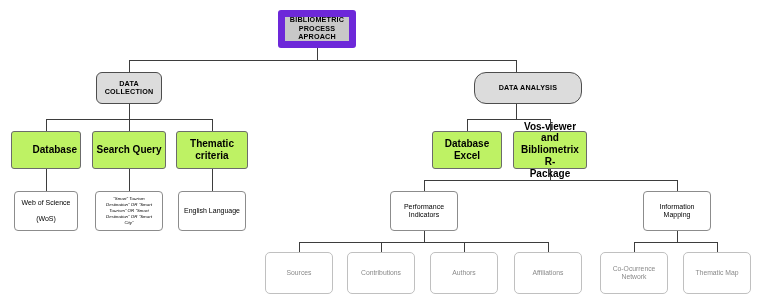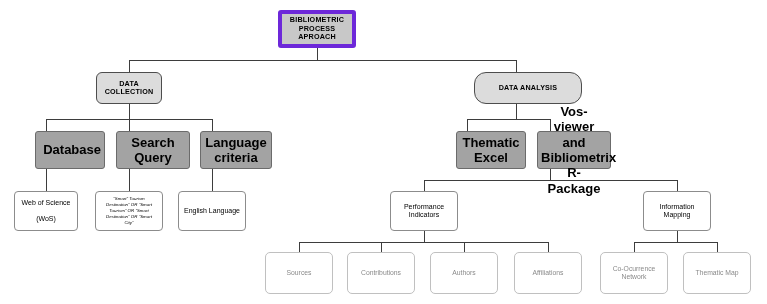--- a/index.html
+++ b/index.html
@@ -37,41 +37,40 @@
     border-radius: 4px;
     padding: 2px 3px;
   }
   .node .lbl {
     display: block;
     width: 100%;
     white-space: pre-line;
   }
   .lvl-root {
     background: #c8c8c8;
-    border: 4px solid #6d28d9;
+    border: 7px solid #6d28d9;
     border-radius: 3px;
     font-weight: bold;
     font-size: 7.2px;
     letter-spacing: 0.2px;
   }
   .lvl-2 {
     background: #dcdcdc;
     border: 1px solid #4d4d4d;
     border-radius: 3px;
     font-weight: bold;
     font-size: 7.2px;
     letter-spacing: 0.2px;
   }
   .lvl-3 {
-    background: #a3a3a3;
+    background: #bef264;
     border: 1px solid #6b6b6b;
     border-radius: 3px;
     font-weight: bold;
-    font-size: 13px;
-    margin-left: 24px;
+    font-size: 10px;
   }
   .lvl-4 {
     background: #ffffff;
     border: 1px solid #8c8c8c;
     border-radius: 4px;
     font-weight: normal;
     font-size: 7px;
   }
   .lvl-4.tiny {
     font-size: 4.4px;
@@ -151,25 +150,25 @@
 
   <div class="node lvl-3" style="left:11px; top:131px; width:70px; height:38px;text-align:right;">
     <span class="lbl">Database</span>
   </div>
 
   <div class="node lvl-3" style="left:92px; top:131px; width:74px; height:38px;justify-content:center;">
     <span class="lbl">Search Query</span>
   </div>
 
   <div class="node lvl-3" style="left:176px; top:131px; width:72px; height:38px;">
-    <span class="lbl">Language criteria</span>
+    <span class="lbl">Thematic criteria</span>
   </div>
 
   <div class="node lvl-3" style="left:432px; top:131px; width:70px; height:38px;">
-    <span class="lbl">Thematic Excel</span>
+    <span class="lbl">Database Excel</span>
   </div>
 
   <div class="node lvl-3" style="left:513px; top:131px; width:74px; height:38px;">
     <span class="lbl">Vos-viewer and
 Bibliometrix R-
 Package</span>
   </div>
 
   <div class="node lvl-4" style="left:14px; top:191px; width:64px; height:40px;">
     <span class="lbl">Web of Science

